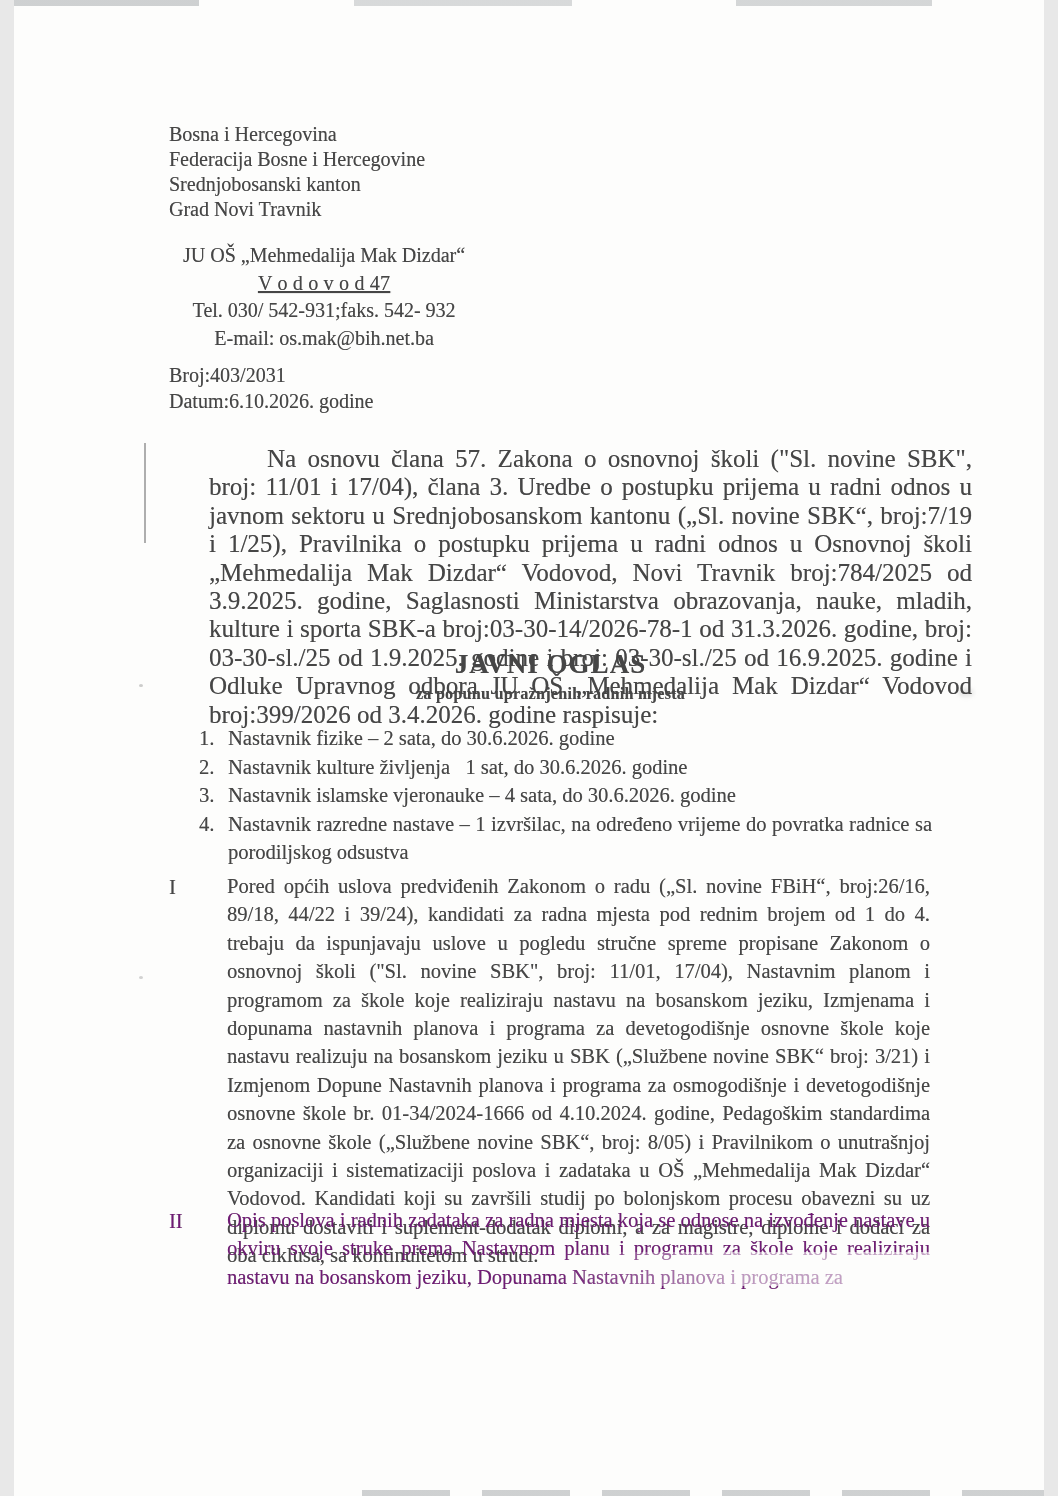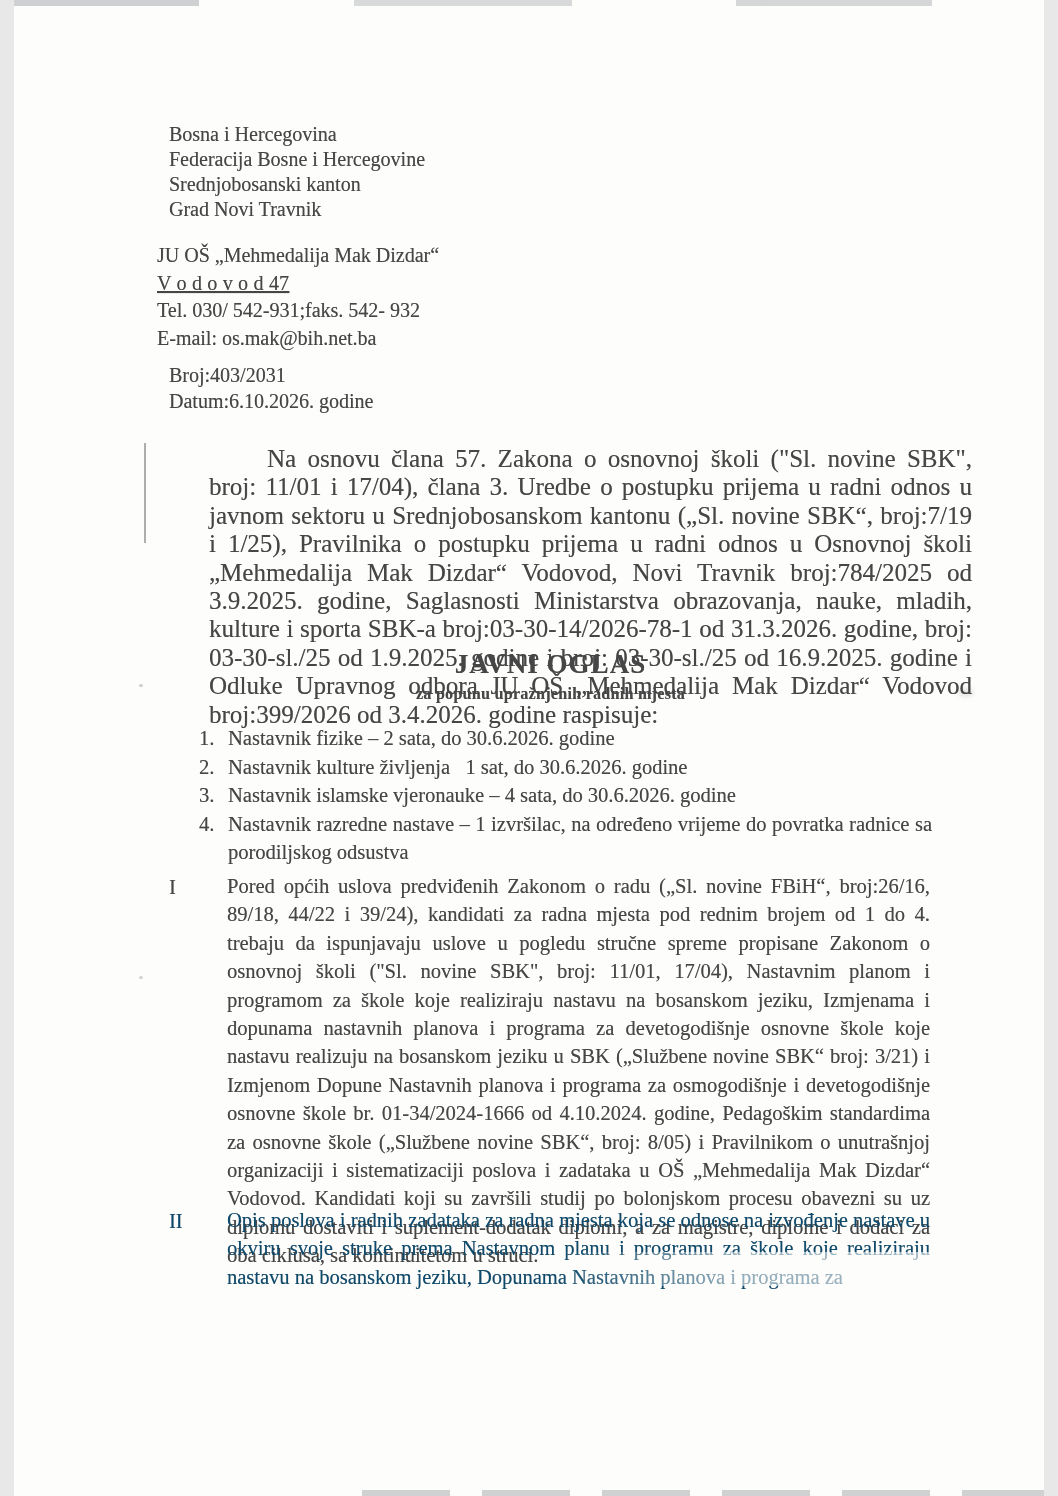--- a/index.html
+++ b/index.html
@@ -35,21 +35,21 @@
   .speck-1{left:125px;top:684px;width:4px;height:3px;background:rgba(130,130,130,0.4);border-radius:50%;}
   .speck-2{left:125px;top:976px;width:4px;height:3px;background:rgba(130,130,130,0.35);border-radius:50%;}
   .smudge{left:944px;top:688px;width:16px;height:9px;background:rgba(160,160,160,0.25);filter:blur(2px);border-radius:50%;}
   .fadeout{
     left:540px;top:1252px;width:400px;height:34px;
     background:linear-gradient(to right, rgba(253,253,252,0), rgba(253,253,252,0.55) 45%, rgba(253,253,252,0.62));
   }
   
   .block{position:absolute;font-size:20px;line-height:25px;}
   .header-block{left:155px;top:122px;}
-  .school-block{left:143px;top:242px;line-height:27.7px;}
+  .school-block{left:169px;top:242px;line-height:27.7px;text-align:center;}
   .ref-block{left:155px;top:362px;line-height:26px;}
   .intro{
     position:absolute;left:155px;top:445px;width:763px;
     font-size:25px;line-height:28.4px;
     text-align:justify;text-indent:58px;margin-left:40px;
   }
   .title-block{
     position:absolute;left:155px;top:650px;width:763px;
     text-align:center;font-weight:bold;line-height:29px;
   }
@@ -58,21 +58,21 @@
   .vacancy-list{position:absolute;left:185px;top:724px;width:733px;font-size:20.5px;line-height:28.5px;}
   .vacancy{display:flex;}
   .vacancy .num{flex:0 0 29px;}
   .vacancy .vtext{flex:1;text-align:justify;}
   .section{
     position:absolute;left:213px;width:703px;
     font-size:20.5px;line-height:28.4px;text-align:justify;
   }
   .section .numeral{position:absolute;left:-58px;top:1px;text-align:left;}
   .section-1{top:872px;}
-  .section-2{top:1206px;color:#0c4a6e;}
+  .section-2{top:1206px;color:#701a75;}
   .sp{letter-spacing:0.2px;text-decoration:underline;}
 </style>
 </head>
 <body>
 
 <div class="page">
 
   <div class="artifact top-edge"></div>
   <div class="artifact bottom-edge"></div>
   <div class="artifact left-line"></div>

